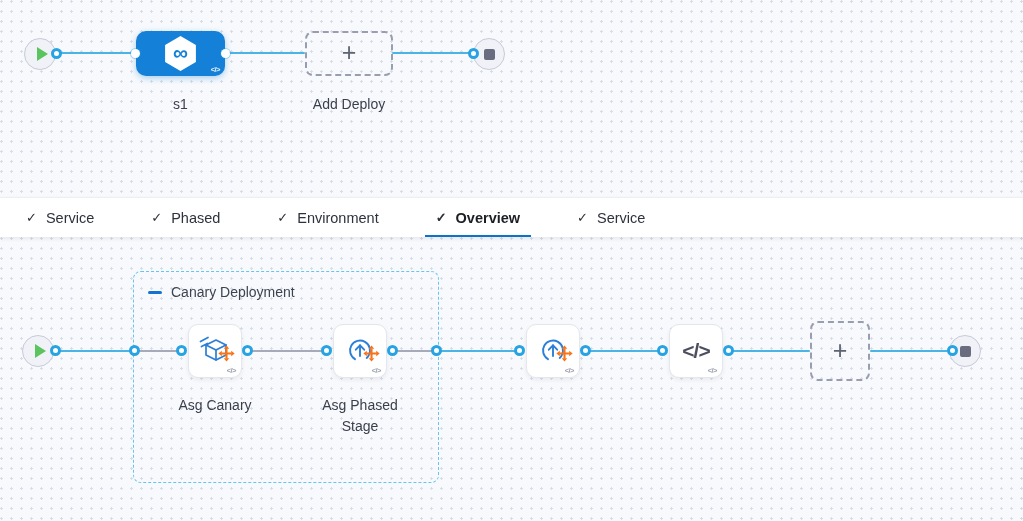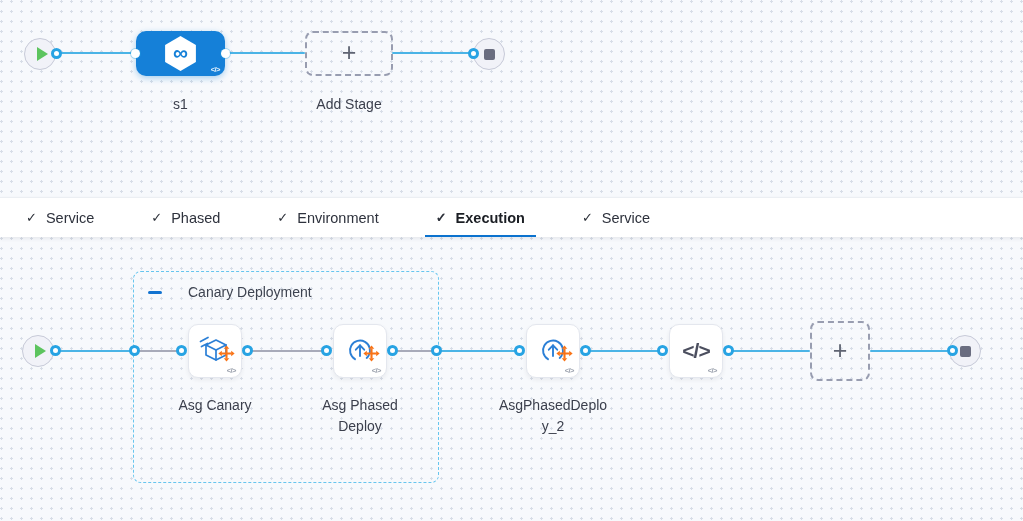--- a/index.html
+++ b/index.html
@@ -59,21 +59,21 @@
 
   .step-card { position:absolute; width:54px; height:54px; background:#fff;
     border:1px solid #e4e7ee; border-radius:10px; box-shadow:0 2px 4px rgba(40,41,61,.07);
     display:flex; align-items:center; justify-content:center; z-index:4; cursor:pointer; }
   .step-card .drag { position:absolute; right:6px; bottom:11px; z-index:6; }
   .code-glyph { font-size:21px; font-weight:bold; color:#4b4e5e; letter-spacing:-1px; }
 
   .group-box { position:absolute; border:1.5px dashed #66c5ee; border-radius:8px;
     z-index:2; }
   .group-head { position:absolute; left:14px; top:12px; display:flex;
-    align-items:center; gap:26px; }
+    align-items:center; gap:9px; }
   .group-minus { width:14px; height:3px; background:#1273d0; border-radius:2px;
     cursor:pointer; }
   .group-title { font-size:14px; color:#3d4350; }
 </style>
 </head>
 <body>
 
 <div class="canvas canvas-top">
   <div class="hline" style="left:56px;top:52px;width:80px"></div>
   <div class="hline" style="left:225px;top:52px;width:80px"></div>
@@ -90,21 +90,21 @@
     </div>
     <span class="minicode on-blue">&lt;/&gt;</span>
   </div>
   <div class="edgedot" style="left:131px;top:49px"></div>
   <div class="edgedot" style="left:221px;top:49px"></div>
   <div class="node-label" style="left:136px;width:89px;top:94px">s1</div>
 
   <div class="dashed-node" style="left:305px;top:31px;width:88px;height:45px">
     <span class="plus">+</span>
   </div>
-  <div class="node-label" style="left:294px;width:110px;top:94px">Add Stage</div>
+  <div class="node-label" style="left:294px;width:110px;top:94px">Add Deploy</div>
 
   <div class="ring" style="left:468px;top:48px"></div>
   <div class="terminal" style="left:473px;top:38px">
     <div class="stopsq"></div>
   </div>
 </div>
 
 <div class="tabbar">
   <div class="tab">
     <span class="check">✓</span>
@@ -113,21 +113,21 @@
   <div class="tab">
     <span class="check">✓</span>
     <span>Phased</span>
   </div>
   <div class="tab">
     <span class="check">✓</span>
     <span>Environment</span>
   </div>
   <div class="tab active">
     <span class="check">✓</span>
-    <span>Execution</span>
+    <span>Overview</span>
   </div>
   <div class="tab">
     <span class="check">✓</span>
     <span>Service</span>
   </div>
 </div>
 
 <div class="canvas canvas-bottom">
 
   <div class="group-box" style="left:133px;top:34px;width:306px;height:212px">
@@ -202,21 +202,21 @@
           <path d="M8.5 0.4 L11.3 3.8 H5.7 Z"></path>
           <path d="M8.5 16.6 L5.7 13.2 H11.3 Z"></path>
           <path d="M0.4 8.5 L3.8 5.7 V11.3 Z"></path>
           <path d="M16.6 8.5 L13.2 11.3 V5.7 Z"></path>
         </g>
         <path d="M8.5 3.4 V13.6 M3.4 8.5 H13.6" stroke="#f97316" stroke-width="2.1"></path>
       </svg>
     </span>
     <span class="minicode on-white">&lt;/&gt;</span>
   </div>
-  <div class="node-label" style="left:304px;width:112px;top:158px">Asg Phased Deploy</div>
+  <div class="node-label" style="left:304px;width:112px;top:158px">Asg Phased Stage</div>
 
   <div class="step-card" style="left:526px;top:87px">
     <svg width="36" height="36" viewBox="0 0 36 36">
       <g fill="none" stroke="#2b7fd6" stroke-width="1.9" stroke-linecap="round">
         <circle cx="18" cy="17.5" r="10" stroke-dasharray="50 13" transform="rotate(120 18 17.5)"></circle>
         <path d="M18 23 V12.5"></path>
         <path d="M13.8 16.7 L18 12.4 L22.2 16.7"></path>
       </g>
     </svg>
     <span class="drag">
@@ -225,21 +225,20 @@
           <path d="M8.5 0.4 L11.3 3.8 H5.7 Z"></path>
           <path d="M8.5 16.6 L5.7 13.2 H11.3 Z"></path>
           <path d="M0.4 8.5 L3.8 5.7 V11.3 Z"></path>
           <path d="M16.6 8.5 L13.2 11.3 V5.7 Z"></path>
         </g>
         <path d="M8.5 3.4 V13.6 M3.4 8.5 H13.6" stroke="#f97316" stroke-width="2.1"></path>
       </svg>
     </span>
     <span class="minicode on-white">&lt;/&gt;</span>
   </div>
-  <div class="node-label" style="left:497px;width:112px;top:158px">AsgPhasedDeploy_2</div>
 
   <div class="step-card" style="left:669px;top:87px">
     <span class="code-glyph">&lt;/&gt;</span>
     <span class="minicode on-white">&lt;/&gt;</span>
   </div>
 
   <div class="dashed-node" style="left:810px;top:84px;width:60px;height:60px">
     <span class="plus">+</span>
   </div>
 

